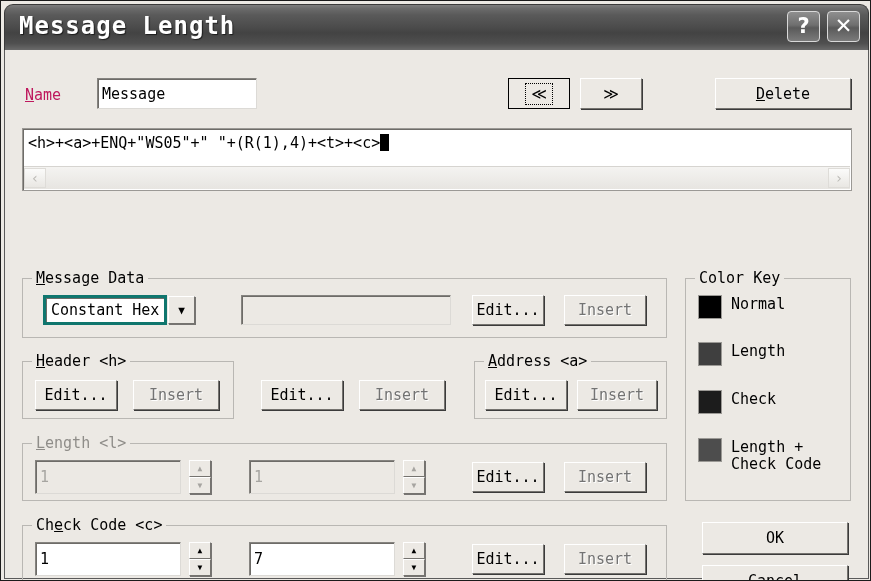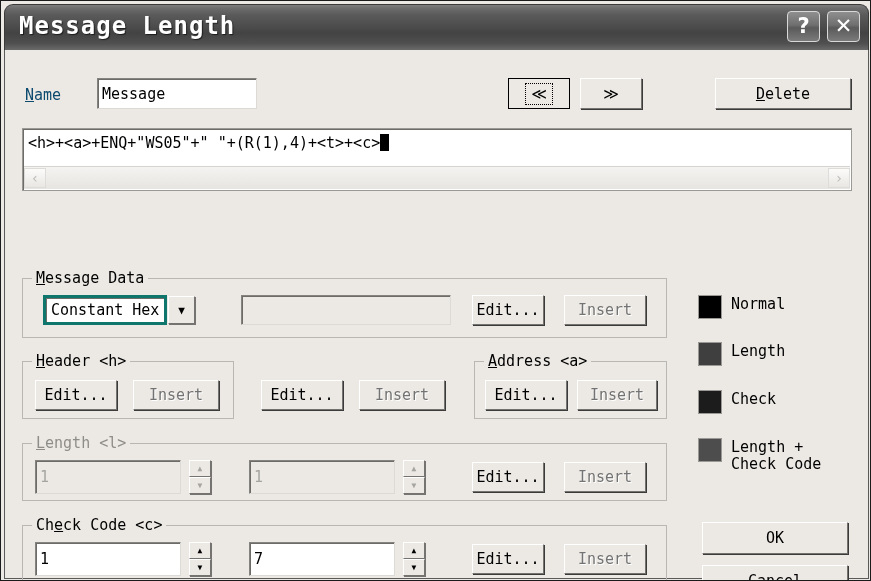--- a/index.html
+++ b/index.html
@@ -281,21 +281,21 @@
 <div id="window">
 
   <div id="titlebar">
     <div id="title-text">Message Length</div>
     <div class="sysbtn" id="help-btn">?</div>
     <div class="sysbtn" id="close-btn">✕</div>
   </div>
 
   <div id="client">
 
-    <div style="position:absolute;left:20px;top:36px;font-size:15px;color:#0c4a6e;"><u>N</u><span>ame</span></div>
+    <div style="position:absolute;left:20px;top:36px;font-size:15px;color:#be185d;"><u>N</u><span>ame</span></div>
     <div class="field" style="left:92px;top:28px;width:160px;height:31px;">Message</div>
 
     <div class="btn focused" style="left:503px;top:28px;width:62px;height:31px;">
         <span class="inner">≪</span>
       </div>
     <div class="btn" style="left:575px;top:28px;width:62px;height:31px;">
         <span>≫</span>
       </div>
     <div class="btn" style="left:710px;top:28px;width:136px;height:31px;">
         <span><u>D</u><span>elete</span></span>
@@ -358,20 +358,23 @@
       <div>▼</div>
     </div>
     <div class="field" style="left:244px;top:492px;width:146px;height:34px;">7</div>
     <div class="spin" style="left:398px;top:492px;">
       <div>▲</div>
       <div>▼</div>
     </div>
     <div class="btn" style="left:467px;top:494px;width:72px;height:30px;">Edit...</div>
     <div class="btn disabled" style="left:559px;top:494px;width:82px;height:30px;">Insert</div>
 
+    <div class="group" style="left:680px;top:228px;width:166px;height:223px;">
+      <div class="group-label">Color Key</div>
+    </div>
     <div class="swatch" style="left:693px;top:245px;background:#000000;"></div>
     <div class="key-label" style="left:726px;top:246px;">Normal</div>
     <div class="swatch" style="left:693px;top:292px;background:#3f3f3f;"></div>
     <div class="key-label" style="left:726px;top:293px;">Length</div>
     <div class="swatch" style="left:693px;top:340px;background:#1c1c1c;"></div>
     <div class="key-label" style="left:726px;top:341px;">Check</div>
     <div class="swatch" style="left:693px;top:388px;background:#4d4d4d;"></div>
     <div class="key-label" style="left:726px;top:389px;">Length +
 Check Code</div>
 

